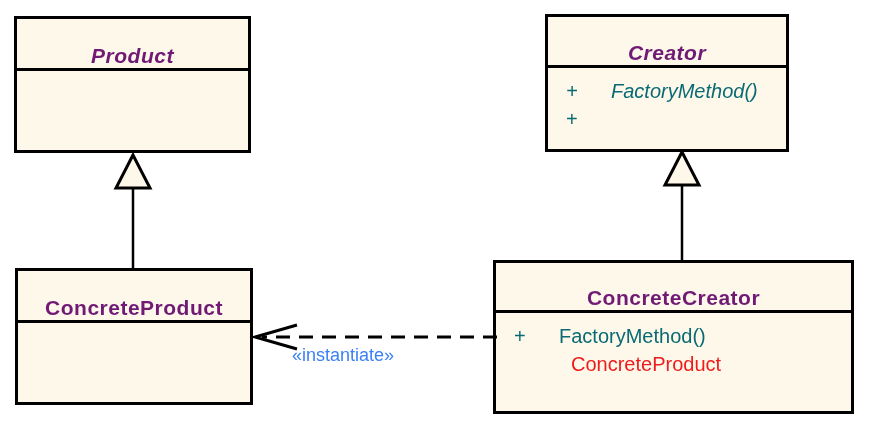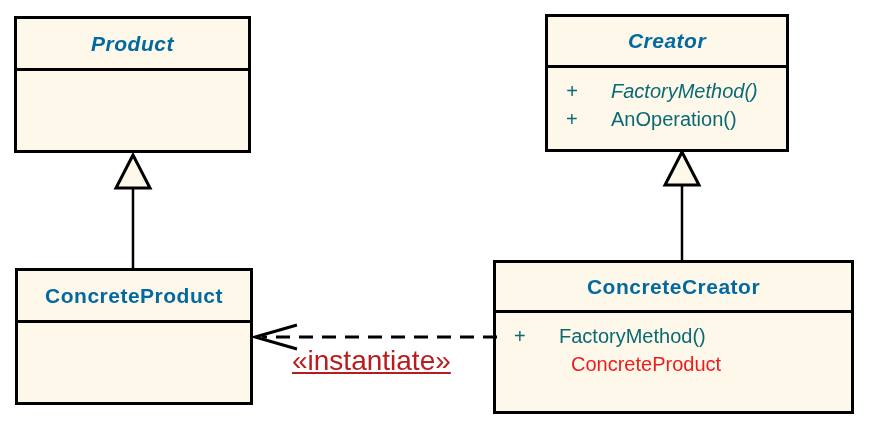--- a/index.html
+++ b/index.html
@@ -17,27 +17,27 @@
   }
   .uml-class {
     position: absolute;
     background: var(--box-fill, #fdf8e9);
     border: 3px solid var(--line-color, #000000);
     box-sizing: border-box;
     z-index: 1;
   }
   .compartment-title {
     display: flex;
-    align-items: center;
+    align-items: flex-end;
     justify-content: center;
     border-bottom: 3px solid var(--line-color, #000000);
     box-sizing: border-box;
     font-weight: bold;
     font-size: 21px;
-    color: #0369a1;
+    color: #701a75;
     letter-spacing: 0.5px;
   }
   .abstract .compartment-title {
     font-style: italic;
   }
   .compartment-body {
     padding: 9px 0 0 18px;
     font-size: 20px;
     box-sizing: border-box;
   }
@@ -65,24 +65,23 @@
     left: 0;
     top: 0;
     width: 874px;
     height: 431px;
     z-index: 2;
     pointer-events: none;
   }
   .edge-label {
     position: absolute;
     z-index: 3;
-    font-size: 28px;
-    color: #b91c1c;
+    font-size: 18px;
+    color: #3b82f6;
     white-space: nowrap;
-    text-decoration: underline;
   }
 </style>
 </head>
 <body>
 
 <div class="canvas">
 
   <div class="uml-class abstract" style="left:14px; top:16px; width:237px; height:137px;">
     <div class="compartment-title" style="height:52px;">
       <span>Product</span>
@@ -94,21 +93,20 @@
     <div class="compartment-title" style="height:51px;">
       <span>Creator</span>
     </div>
     <div class="compartment-body">
       <div class="method-row italic">
         <span class="vis">+</span>
         <span>FactoryMethod()</span>
       </div>
       <div class="method-row">
         <span class="vis">+</span>
-        <span>AnOperation()</span>
       </div>
     </div>
   </div>
 
   <div class="uml-class" style="left:15px; top:268px; width:238px; height:137px;">
     <div class="compartment-title" style="height:52px;">
       <span>ConcreteProduct</span>
     </div>
     <div class="compartment-body"></div>
   </div>

